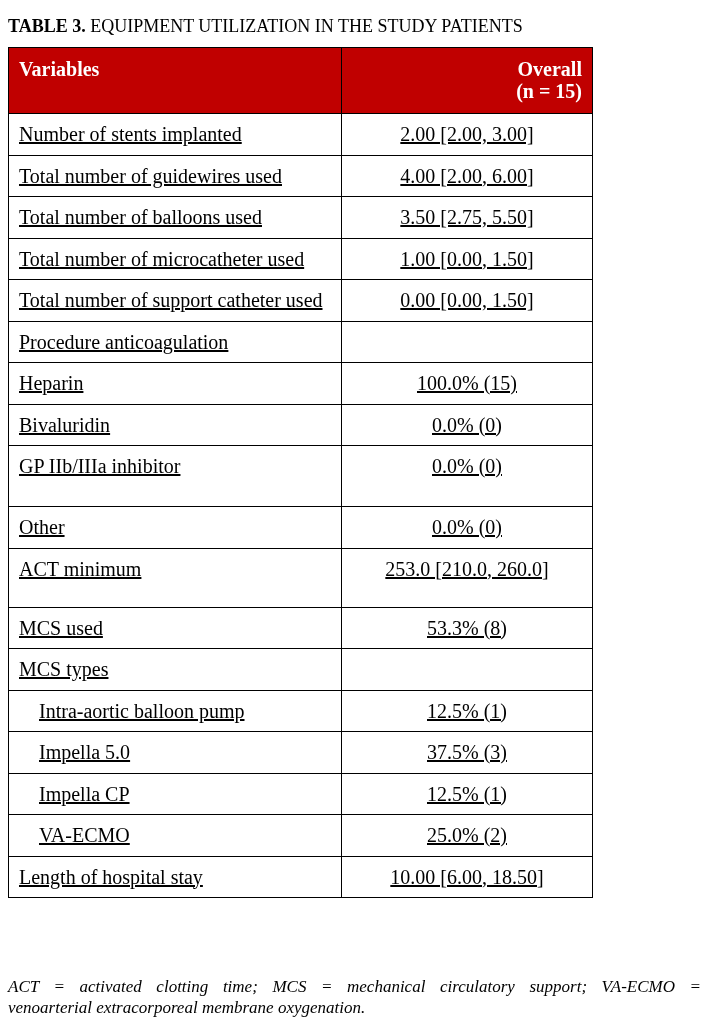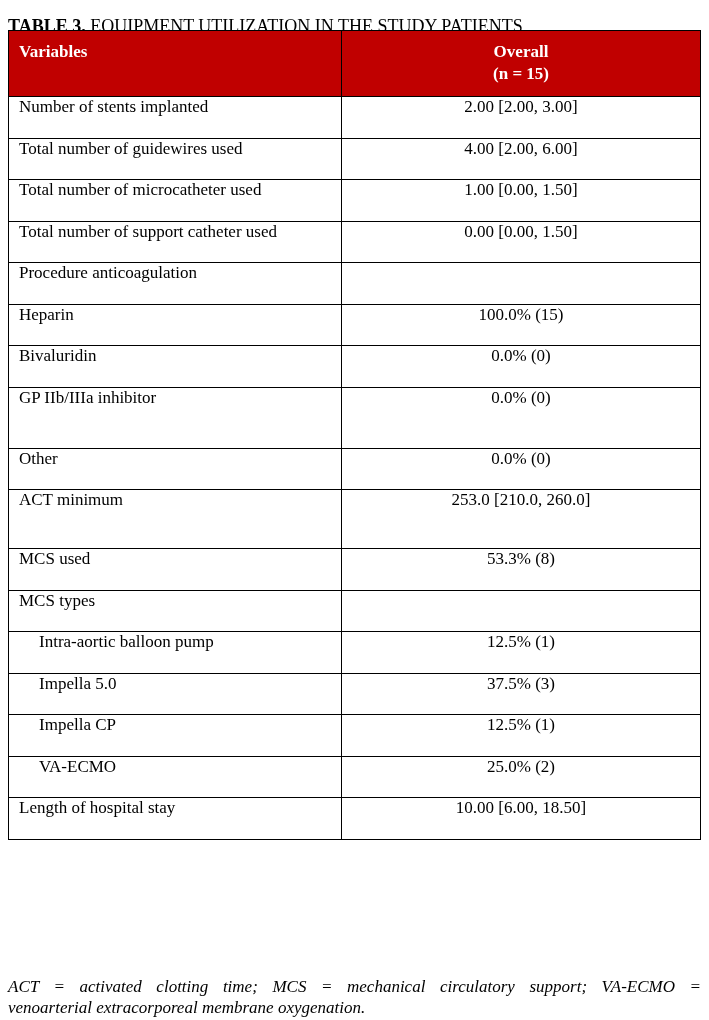--- a/index.html
+++ b/index.html
@@ -1,24 +1,24 @@
 <!DOCTYPE html>
 <html><head>
 <meta charset="utf-8">
 <style>
   html, body { margin:0; padding:0; background:#ffffff; }
   body { width:709px; height:1020px; position:relative; font-family:"Liberation Serif", serif; color:#000; overflow:hidden; }
   .title { position:absolute; left:8px; top:16px; font-size:18px; white-space:nowrap; }
   .title b { font-weight:bold; }
-  table { position:absolute; left:8px; top:30px; width:693px; border-collapse:collapse; font-size:17px; }
+  table { position:absolute; left:8px; top:47px; width:585px; border-collapse:collapse; font-size:20px; }
   td, th { border:1.5px solid #000; padding:0 10px; vertical-align:top; }
   th { background:#c00000; color:#fff; font-weight:bold; height:66px; padding-top:10px; box-sizing:border-box; line-height:22px; }
   th.var { text-align:left; width:333px; }
-  th.ov { text-align:center; }
-  td { height:41.5px; box-sizing:border-box; line-height:20px; }
+  th.ov { text-align:right; }
+  td { height:41.5px; box-sizing:border-box; padding-top:10px; line-height:20px;text-decoration:underline; }
   td.val { text-align:center; }
   tr.tall td { height:61px; }
   tr.mid td { height:59px; }
   td.indent { padding-left:30px; }
   .foot { position:absolute; left:8px; top:976px; width:693px; font-style:italic; font-size:17px; line-height:21px; text-align:justify; text-align-last:left; }
   .foot .l1 { text-align:justify; text-align-last:justify; display:block; }
 </style>
 </head>
 <body>
 
@@ -32,20 +32,24 @@
     </tr>
   </thead>
   <tbody>
     <tr>
         <td>Number of stents implanted</td>
         <td class="val">2.00 [2.00, 3.00]</td>
       </tr>
     <tr>
         <td>Total number of guidewires used</td>
         <td class="val">4.00 [2.00, 6.00]</td>
+      </tr>
+    <tr>
+        <td>Total number of balloons used</td>
+        <td class="val">3.50 [2.75, 5.50]</td>
       </tr>
     <tr>
         <td>Total number of microcatheter used</td>
         <td class="val">1.00 [0.00, 1.50]</td>
       </tr>
     <tr>
         <td>Total number of support catheter used</td>
         <td class="val">0.00 [0.00, 1.50]</td>
       </tr>
     <tr>

